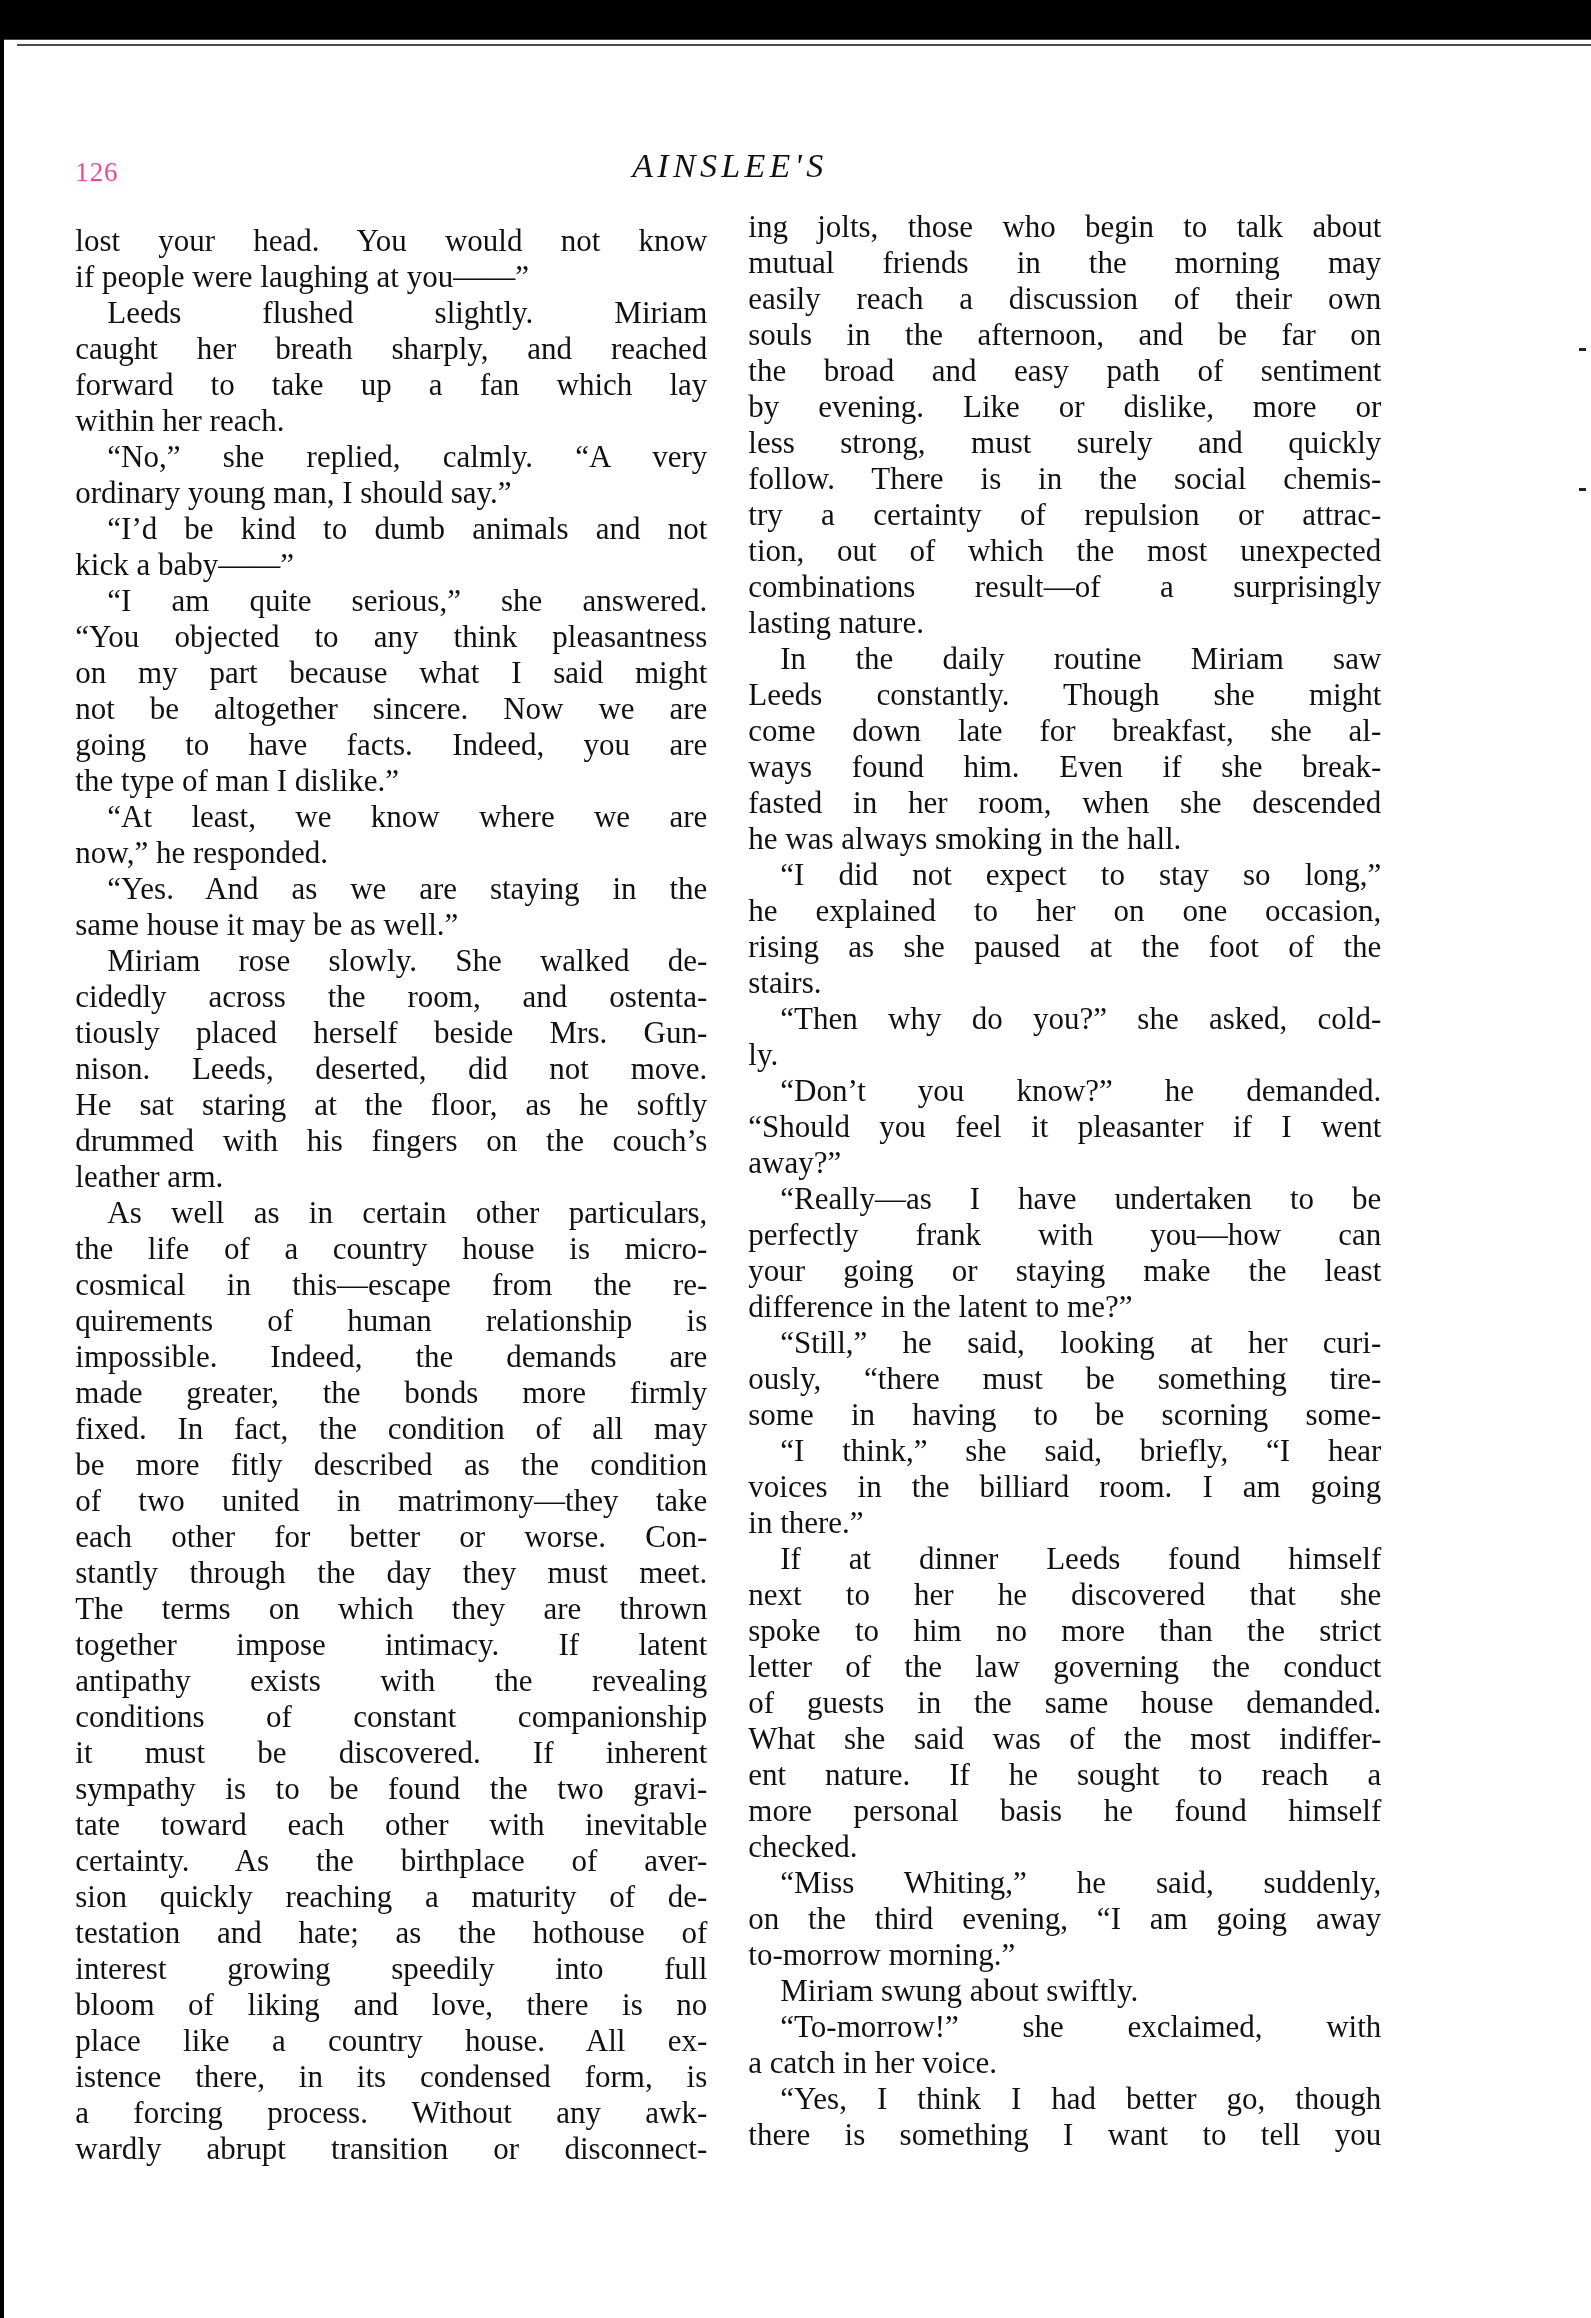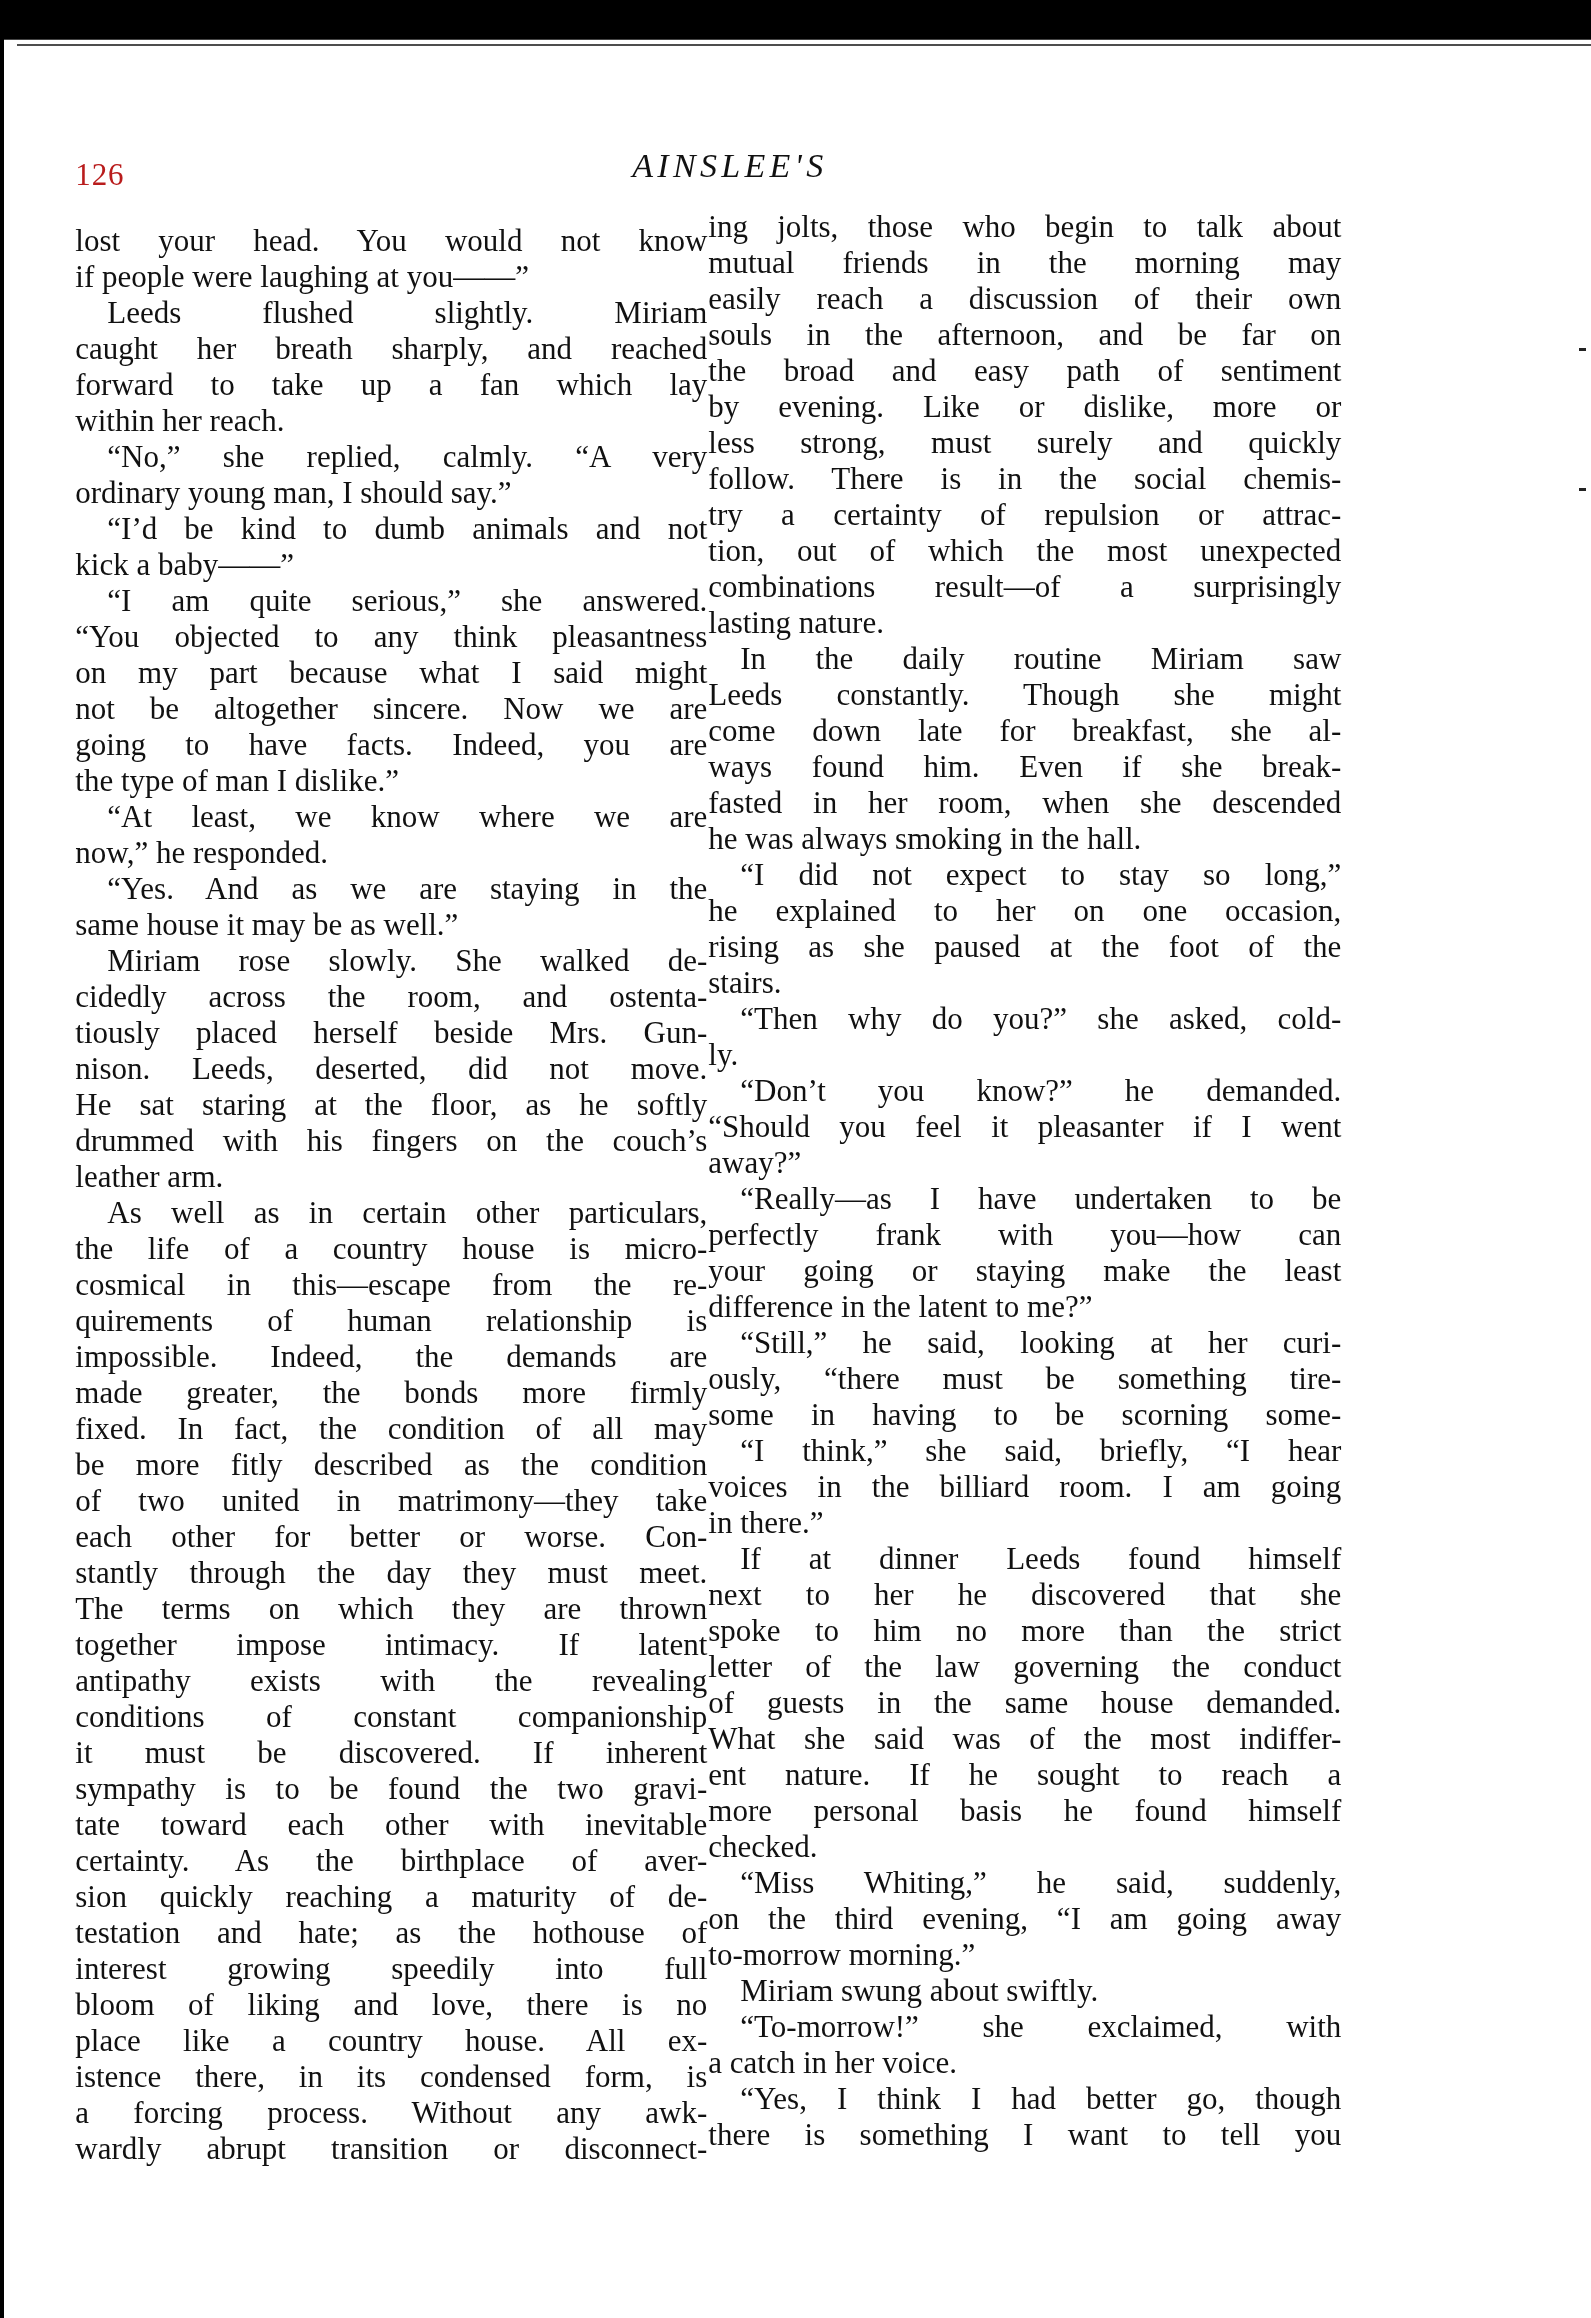--- a/index.html
+++ b/index.html
@@ -7,34 +7,34 @@
   .topbar { position: absolute; left: 0; top: 0; width: 1592px; height: 39px; background: #000; }
   .page {
     position: absolute; left: 4.3px; top: 39px; width: 1587px; height: 2280px;
     background: #fff;
     border-top: 0.9px solid #444;
   }
   .rule { position: absolute; left: 12.8px; top: 4.3px; width: 1575px; height: 1.7px; background: #222; opacity: 0.8; }
   .pagenum {
     position: absolute; left: 71px; top: 117px;
     font-family: "Liberation Serif", "DejaVu Serif", serif;
-    font-size: 31px; color: #b91c1c; letter-spacing: 0.9px;
+    font-size: 27px; color: #ec4899; letter-spacing: 0.9px;
   }
   .runhead {
     position: absolute; left: 606px; top: 107px;
     font-family: "Liberation Serif", "DejaVu Serif", serif;
     font-style: italic; font-size: 34px; color: #111; letter-spacing: 4.3px; margin-left: 22px;
   }
   .col {
     position: absolute;
     font-family: "Liberation Serif", "DejaVu Serif", serif;
     font-size: 31px; color: #111;
   }
   .col.left { left: 71px; top: 183px; width: 632px; }
-  .col.right { left: 704px; top: 169px; width: 633px; }
+  .col.right { left: 744px; top: 169px; width: 633px; }
   .line {
     display: block; height: 36px; line-height: 36px; white-space: nowrap;
     text-align: justify; text-align-last: justify; overflow: visible;
   }
   .line.short { text-align-last: left; }
   .line.indent { text-indent: 32px; }
   .speck { position: absolute; width: 6.8px; height: 3.4px; background: #222; }
 </style>
 </head>
 <body>

